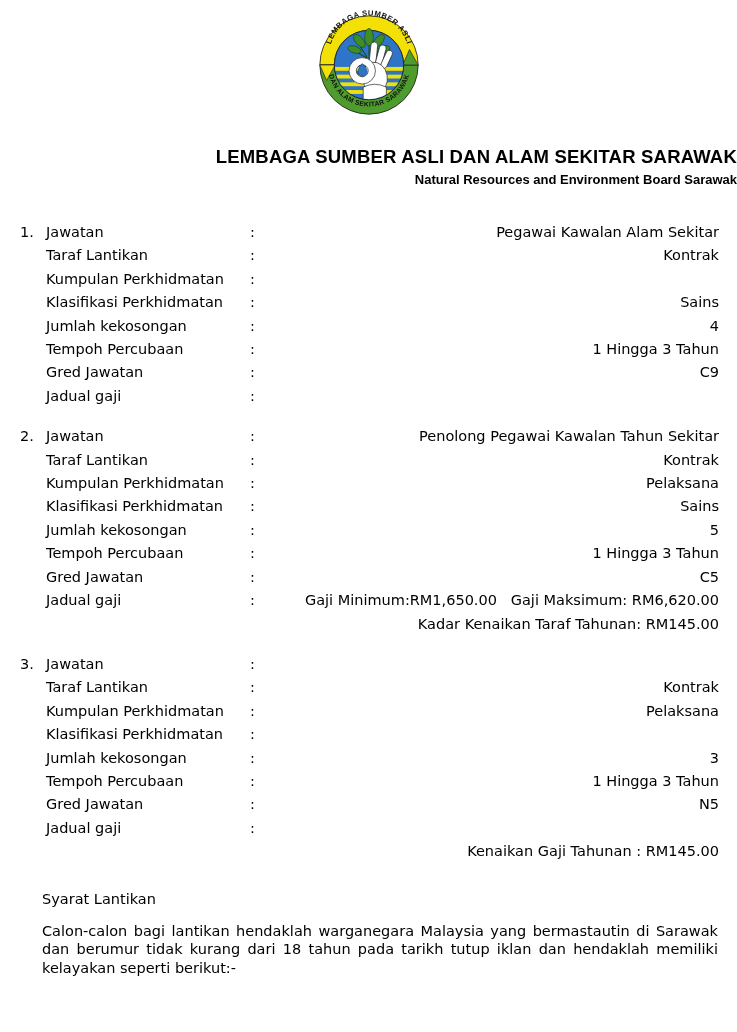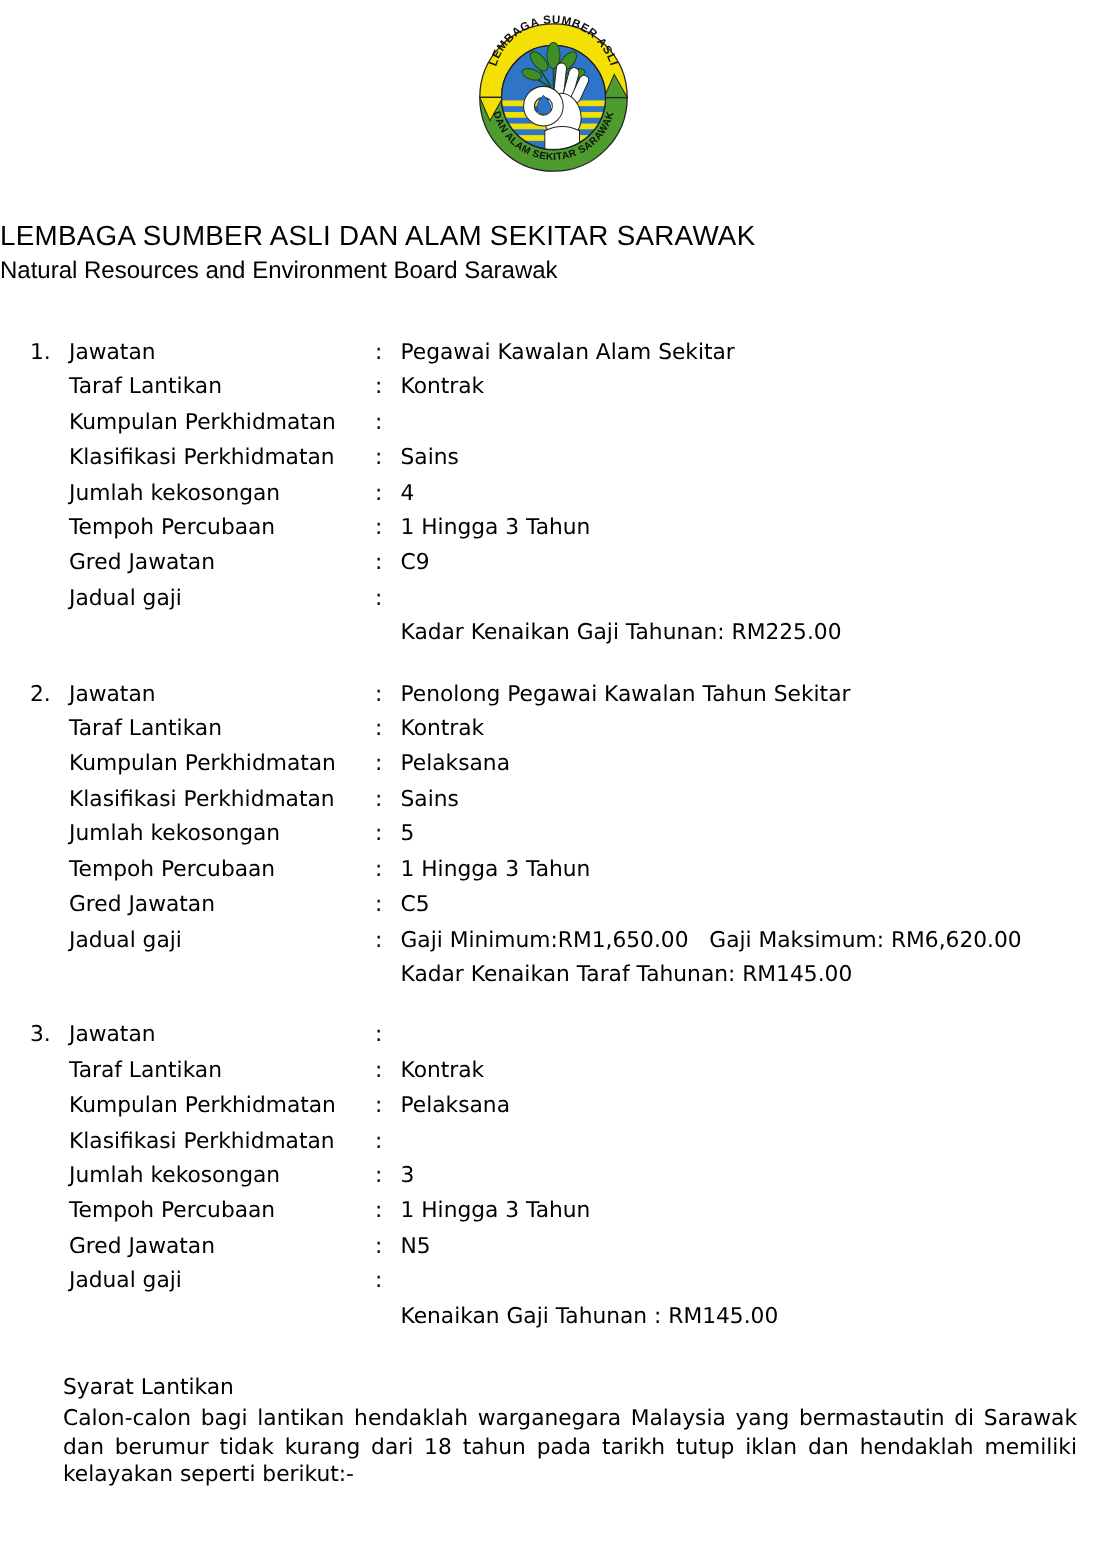--- a/index.html
+++ b/index.html
@@ -3,38 +3,38 @@
 <meta charset="utf-8">
 <style>
   * { margin:0; padding:0; box-sizing:border-box; }
   html,body { background:#ffffff; }
   .page {
     width:737px; height:1032px; background:#ffffff; color:#000;
     font-family:"DejaVu Sans", sans-serif; overflow:hidden; position:relative;
   }
   .logo-wrap { display:flex; justify-content:center; padding-top:9px; }
   .title-block {
-    text-align:left; margin-top:25px;
-    font-family:"Liberation Sans", sans-serif; font-weight:normal;
+    text-align:right; margin-top:25px;
+    font-family:"Liberation Sans", sans-serif; font-weight:bold;
   }
   .title { font-size:18.5px; letter-spacing:0.2px; }
-  .subtitle { font-size:16px; margin-top:4px; }
+  .subtitle { font-size:13px; margin-top:4px; }
   .heading {
     text-align:center; font-family:"Liberation Sans", sans-serif;
     font-weight:bold; font-size:15px; margin-top:31px; letter-spacing:0.2px;
   }
   .jobs { margin-top:34px; padding-left:20px; padding-right:18px; }
   .job { margin-bottom:17px; }
   .job-row { display:flex; font-size:14.5px; line-height:23.4px; }
   .num   { width:26px; flex:0 0 26px; }
   .label { width:204px; flex:0 0 204px; }
   .colon { width:17px; flex:0 0 17px; }
-  .value { flex:1; white-space:pre-wrap; }
+  .value { flex:1; white-space:pre-wrap;text-align:right; }
   .footer { margin:24px 19px 0 42px; font-size:14.5px; }
-  .syarat-title { line-height:23px; margin-bottom:0; }
+  .syarat-title { line-height:23px; margin-bottom:11px; }
   .syarat-text { text-align:justify; line-height:18.6px; }
 </style>
 </head>
 <body>
 
 <div class="page">
 
   <div class="logo-wrap">
     <svg width="106" height="112" viewBox="0 0 110 114">
       <defs>
@@ -137,26 +137,20 @@
           <span class="num"></span>
           <span class="label">Gred Jawatan</span>
           <span class="colon">:</span>
           <span class="value">C9</span>
         </div>
         <div class="job-row">
           <span class="num"></span>
           <span class="label">Jadual gaji</span>
           <span class="colon">:</span>
         </div>
-        <div class="job-row">
-          <span class="num"></span>
-          <span class="label"></span>
-          <span class="colon"></span>
-          <span class="value">Kadar Kenaikan Gaji Tahunan: RM225.00</span>
-        </div>
       </div>
       <div class="job">
         <div class="job-row">
           <span class="num">2.</span>
           <span class="label">Jawatan</span>
           <span class="colon">:</span>
           <span class="value">Penolong Pegawai Kawalan Tahun Sekitar</span>
         </div>
         <div class="job-row">
           <span class="num"></span>

